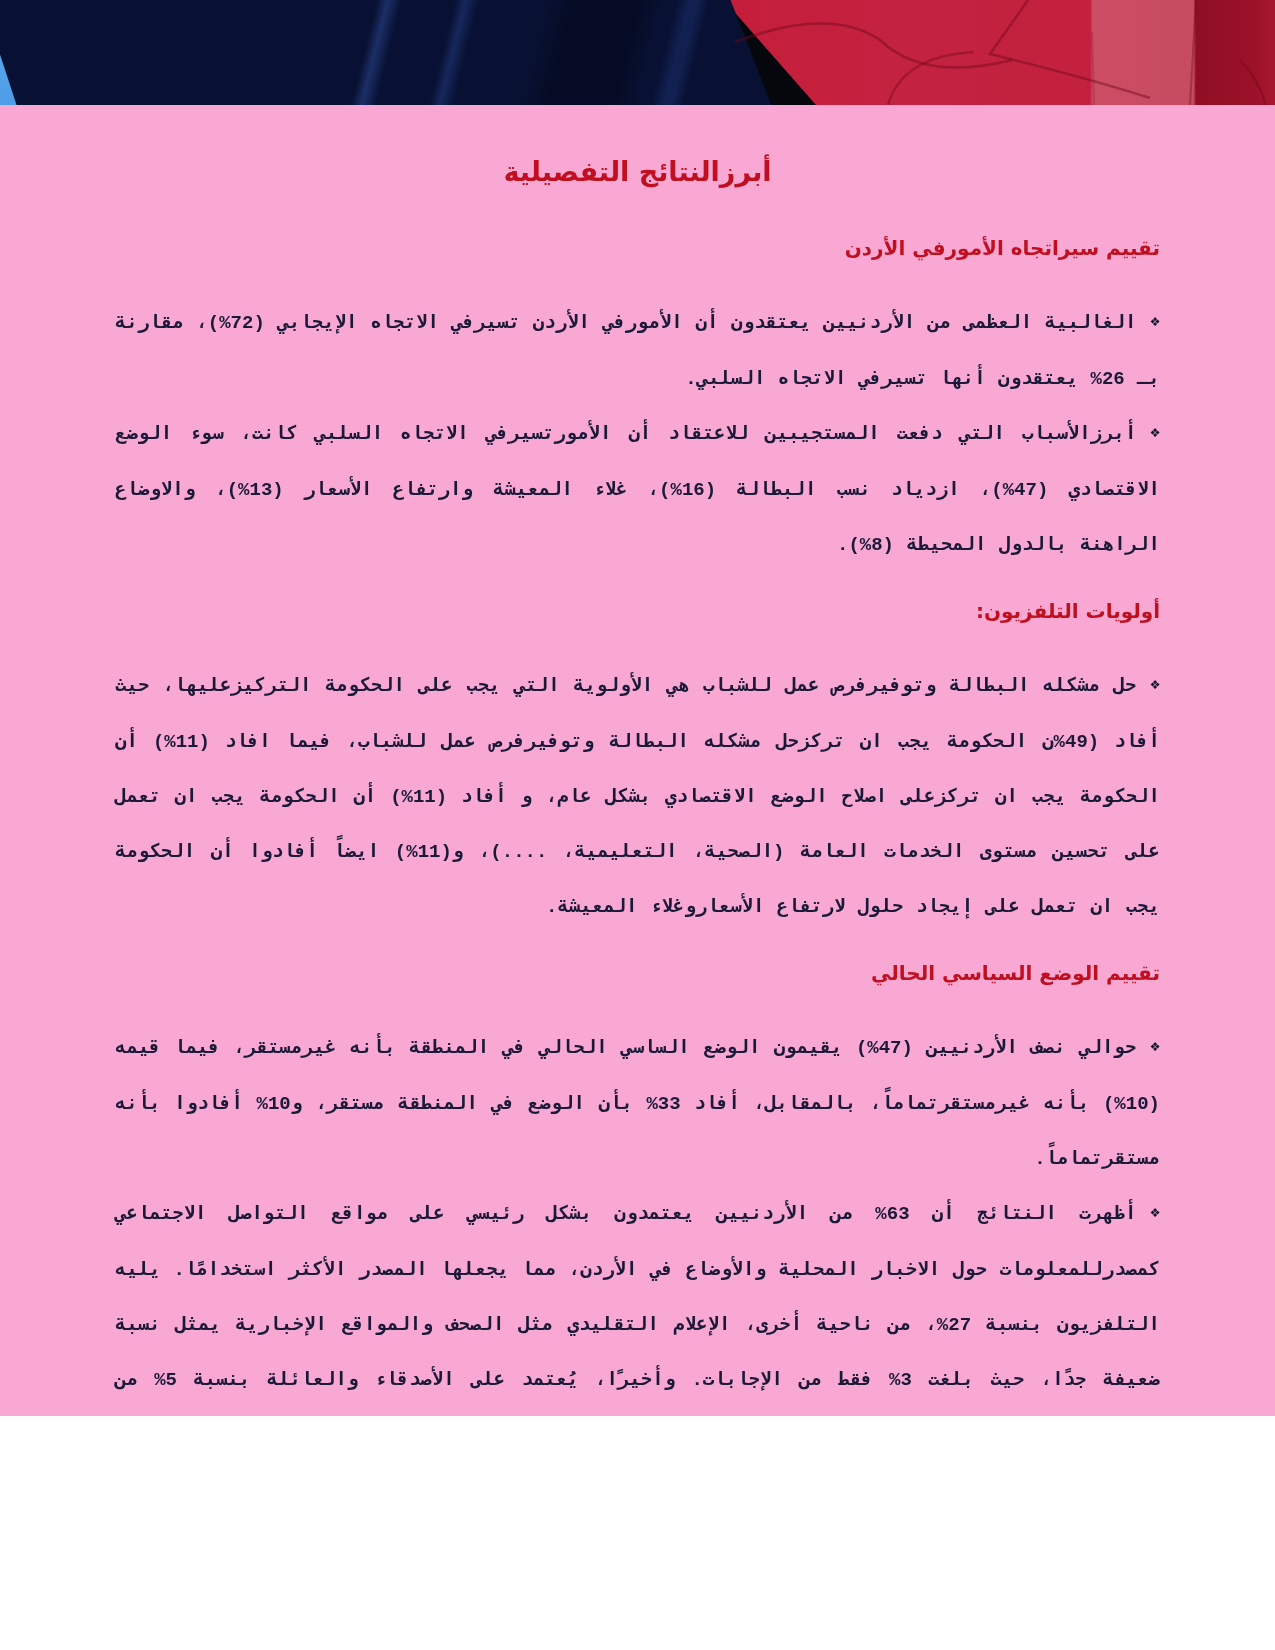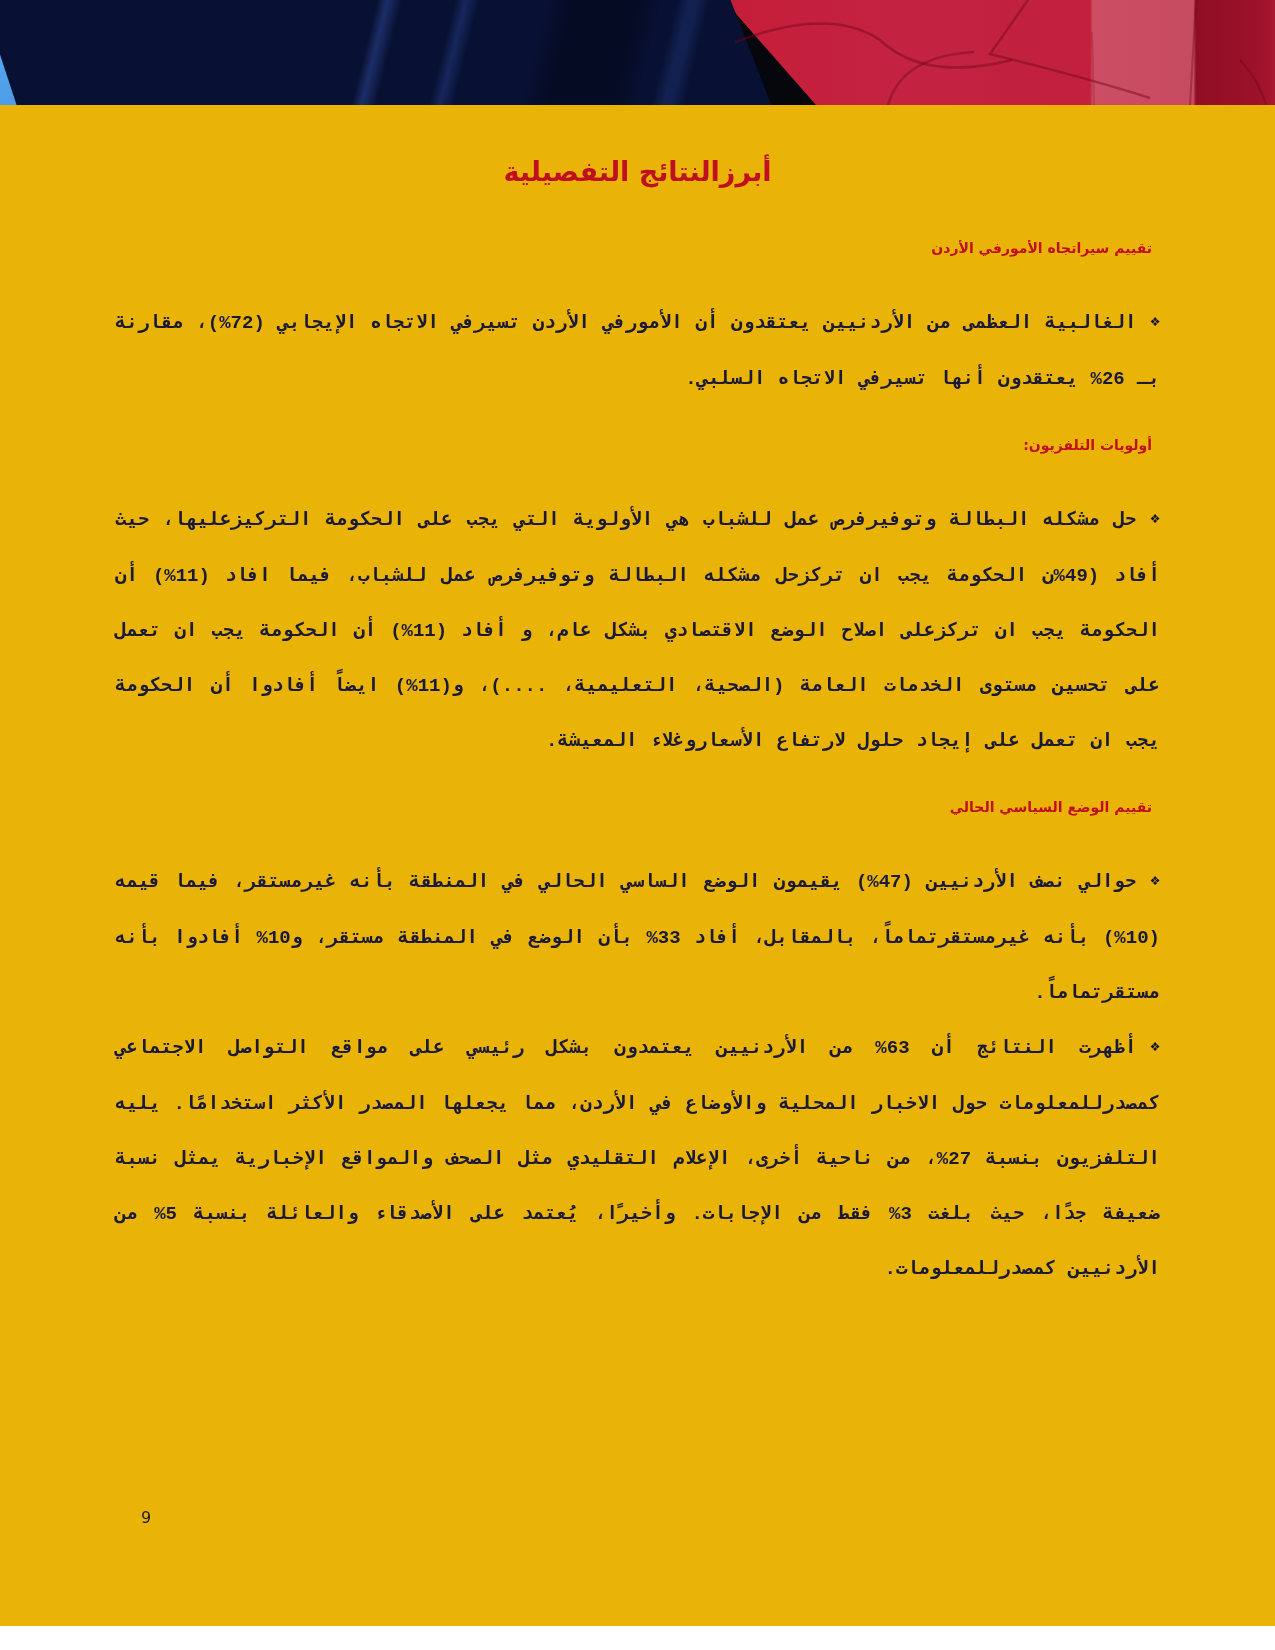--- a/index.html
+++ b/index.html
@@ -1,20 +1,20 @@
 <!DOCTYPE html>
 <html lang="ar"><head>
 <meta charset="utf-8">
 <style>
   html, body { margin: 0; padding: 0; background: #ffffff; }
   .page {
     position: relative;
     width: 1275px;
-    height: 1626px;
-    background: #eab308;
+    height: 1416px;
+    background: #f9a8d4;
     overflow: hidden;
     font-family: "DejaVu Sans", sans-serif;
   }
 
   
   .banner {
     position: absolute; top: 0; left: 0;
     width: 1275px; height: 105px;
     background:
       linear-gradient(90deg,
@@ -56,23 +56,23 @@
   }
   h1.doc-title {
     margin: 47px 0 0 0;
     text-align: center;
     font-size: 27px;
     line-height: 40px;
     font-weight: bold;
     color: #c01020;
   }
   h2.section-heading {
-    margin: 20px 8px 30px 0;
+    margin: 20px 0 30px 0;
     text-align: right;
-    font-size: 14px;
+    font-size: 20px;
     line-height: 36px;
     font-weight: bold;
     color: #c01020;
   }
   h2.first { margin-top: 38px; }
   p.bullet {
     margin: 0;
     text-align: justify;
     font-size: 19px;
     line-height: 55px;
@@ -116,20 +116,21 @@
     </svg>
   </header>
 
   <main class="content">
 
     <h1 class="doc-title">أبرزالنتائج التفصيلية</h1>
 
     <section>
       <h2 class="section-heading first">تقييم سيراتجاه الأمورفي الأردن</h2>
       <p class="bullet"><span class="bullet-icon">❖</span><span>الغالبية العظمى من الأردنيين يعتقدون أن الأمورفي الأردن تسيرفي الاتجاه الإيجابي (72%)، مقارنة بـ 26% يعتقدون أنها تسيرفي الاتجاه السلبي.</span></p>
+      <p class="bullet"><span class="bullet-icon">❖</span><span>أبرزالأسباب التي دفعت المستجيبين للاعتقاد أن الأمورتسيرفي الاتجاه السلبي كانت، سوء الوضع الاقتصادي (47%)، ازدياد نسب البطالة (16%)، غلاء المعيشة وارتفاع الأسعار (13%)، والاوضاع الراهنة بالدول المحيطة (8%).</span></p>
     </section>
 
     <section>
       <h2 class="section-heading">أولويات التلفزيون:</h2>
       <p class="bullet"><span class="bullet-icon">❖</span><span>حل مشكله البطالة وتوفيرفرص عمل للشباب هي الأولوية التي يجب على الحكومة التركيزعليها، حيث أفاد (49%ن الحكومة يجب ان تركزحل مشكله البطالة وتوفيرفرص عمل للشباب، فيما افاد (11%) أن الحكومة يجب ان تركزعلى اصلاح الوضع الاقتصادي بشكل عام، و أفاد (11%) أن الحكومة يجب ان تعمل على تحسين مستوى الخدمات العامة (الصحية، التعليمية، ....)، و(11%) ايضاً أفادوا أن الحكومة يجب ان تعمل على إيجاد حلول لارتفاع الأسعاروغلاء المعيشة.</span></p>
     </section>
 
     <section>
       <h2 class="section-heading">تقييم الوضع السياسي الحالي</h2>
       <p class="bullet"><span class="bullet-icon">❖</span><span>حوالي نصف الأردنيين (47%) يقيمون الوضع الساسي الحالي في المنطقة بأنه غيرمستقر، فيما قيمه (10%) بأنه غيرمستقرتماماً، بالمقابل، أفاد 33% بأن الوضع في المنطقة مستقر، و10% أفادوا بأنه مستقرتماماً.</span></p>

